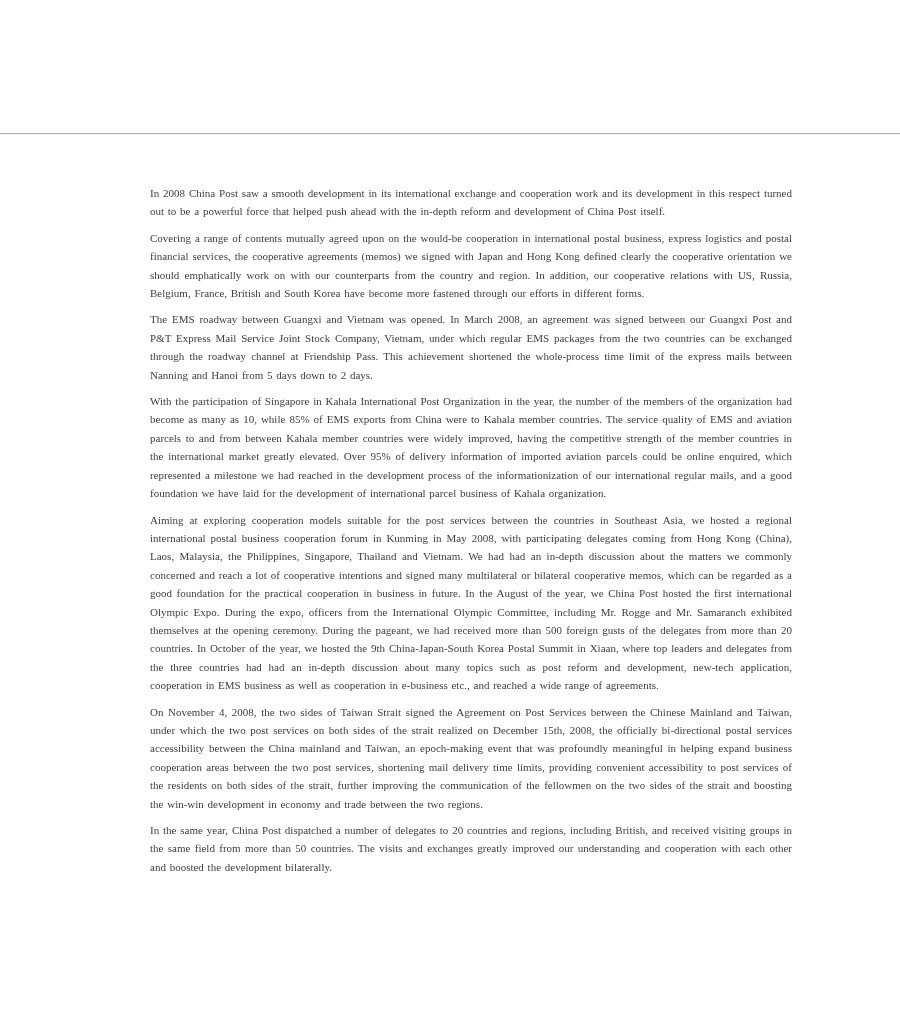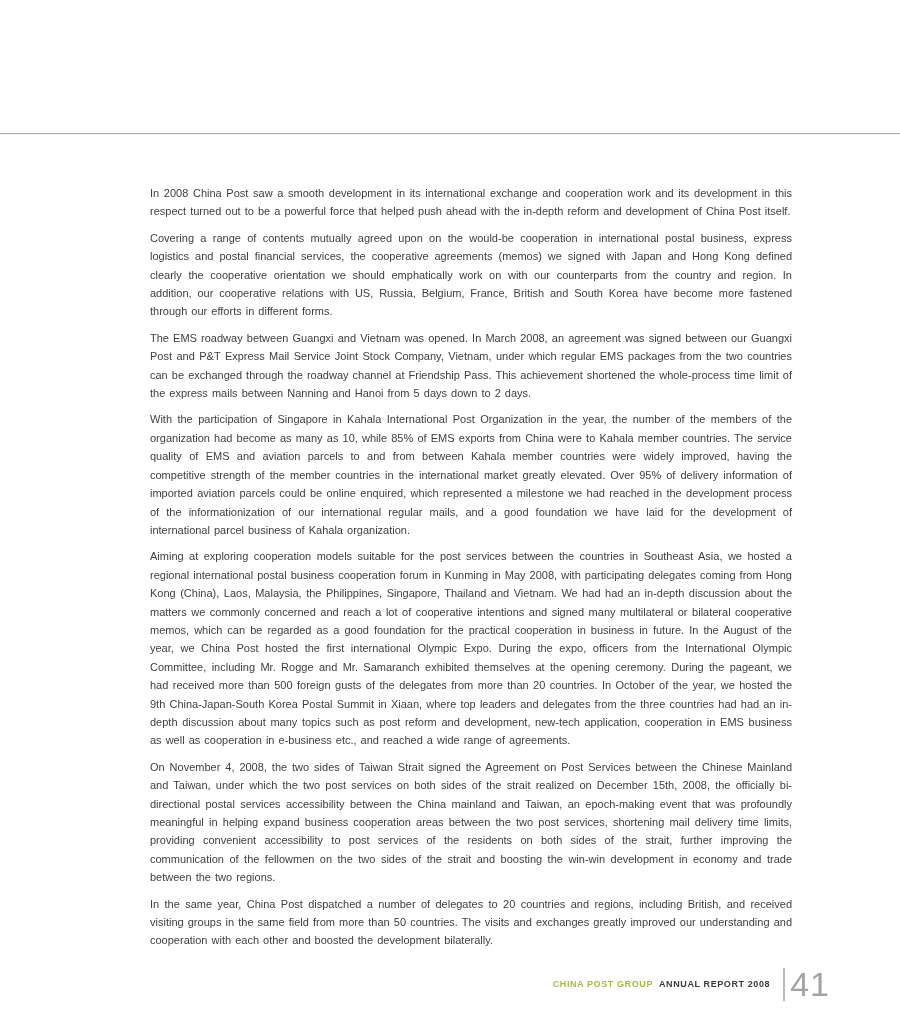--- a/index.html
+++ b/index.html
@@ -1,21 +1,21 @@
 <!DOCTYPE html>
 <html><head>
 <meta charset="utf-8">
 <style>
   html, body { margin: 0; padding: 0; background: #ffffff; }
   .page {
     position: relative;
     width: 900px;
     height: 1022px;
     background: #ffffff;
-    font-family: Liberation Sans, sans-serif;
+    font-family: Liberation Serif, serif;
     overflow: hidden;
     --rule-gray: #aeaeae;
     --text-dark: #3e3e3e;
     --brand-green: #a9ba3c;
     --pagenum-gray: #a3a3a3;
   }
   .top-rule {
     position: absolute;
     top: 133px;
     left: 0;
@@ -76,20 +76,14 @@
   <div class="content">
     <p>In 2008 China Post saw a smooth development in its international exchange and cooperation work and its development in this respect turned out to be a powerful force that helped push ahead with the in-depth reform and development of China Post itself.</p>
     <p>Covering a range of contents mutually agreed upon on the would-be cooperation in international postal business, express logistics and postal financial services, the cooperative agreements (memos) we signed with Japan and Hong Kong defined clearly the cooperative orientation we should emphatically work on with our counterparts from the country and region. In addition, our cooperative relations with US, Russia, Belgium, France, British and South Korea have become more fastened through our efforts in different forms.</p>
     <p>The EMS roadway between Guangxi and Vietnam was opened. In March 2008, an agreement was signed between our Guangxi Post and P&amp;T Express Mail Service Joint Stock Company, Vietnam, under which regular EMS packages from the two countries can be exchanged through the roadway channel at Friendship Pass. This achievement shortened the whole-process time limit of the express mails between Nanning and Hanoi from 5 days down to 2 days.</p>
     <p>With the participation of Singapore in Kahala International Post Organization in the year, the number of the members of the organization had become as many as 10, while 85% of EMS exports from China were to Kahala member countries.  The service quality of EMS and aviation parcels to and from between Kahala member countries were widely improved, having the competitive strength of the member countries in the international market greatly elevated. Over 95% of delivery information of imported aviation parcels could be online enquired, which represented a milestone we had reached in the development process of the informationization of our international regular mails, and a good foundation we have laid for the development of international parcel business of Kahala organization.</p>
     <p>Aiming at exploring cooperation models suitable for the post services between the countries in Southeast Asia, we hosted a regional international postal business cooperation forum in Kunming in May 2008, with participating delegates coming from Hong Kong (China), Laos, Malaysia, the Philippines, Singapore, Thailand and Vietnam. We had had an in-depth discussion about the matters we commonly concerned and reach a lot of cooperative intentions and signed many multilateral or bilateral cooperative memos, which can be regarded as a good foundation for the practical cooperation in business in future. In the August of the year, we China Post hosted the first international Olympic Expo. During the expo, officers from the International Olympic Committee, including Mr. Rogge and Mr. Samaranch exhibited themselves at the opening ceremony. During the pageant, we had received more than 500 foreign gusts of the delegates from more than 20 countries. In October of the year, we hosted the 9th China-Japan-South Korea Postal Summit in Xiaan, where top leaders and delegates from the three countries had had an in-depth discussion about many topics such as post reform and development, new-tech application, cooperation in EMS business as well as cooperation in e-business etc., and reached a wide range of agreements.</p>
     <p>On November 4, 2008, the two sides of Taiwan Strait signed the Agreement on Post Services between the Chinese Mainland and Taiwan, under which the two post services on both sides of the strait realized on December 15th, 2008, the officially bi-directional postal services accessibility between the China mainland and Taiwan, an epoch-making event that was profoundly meaningful in helping expand business cooperation areas between the two post services, shortening mail delivery time limits, providing convenient accessibility to post services of the residents on both sides of the strait, further improving the communication of the fellowmen on the two sides of the strait and boosting the win-win development in economy and trade between the two regions.</p>
     <p>In the same year, China Post dispatched a number of delegates to 20 countries and regions, including British, and received visiting groups in the same field from more than 50 countries. The visits and exchanges greatly improved our understanding and cooperation with each other and boosted the development bilaterally.</p>
   </div>
 
-  <div class="footer">
-    <span class="footer-small footer-brand">CHINA POST GROUP</span>
-    <span class="footer-small footer-report">ANNUAL REPORT 2008</span>
-    <span class="footer-divider"></span>
-    <span class="footer-pagenum">41</span>
-  </div>
 
 </div>
 
 </body></html>

